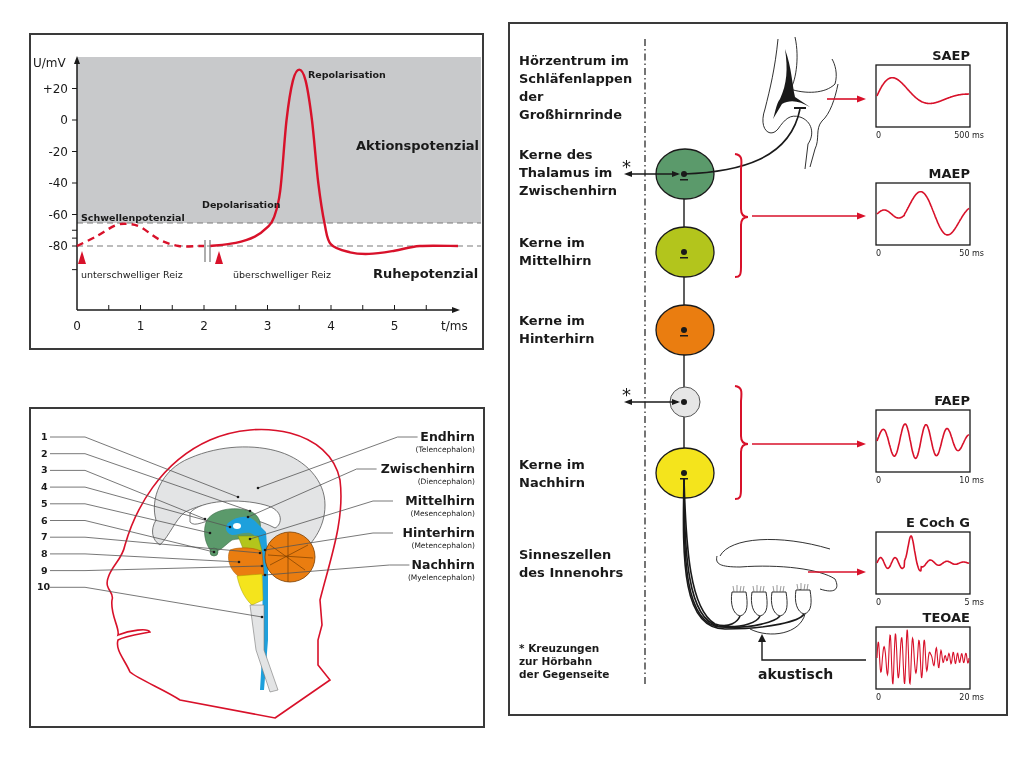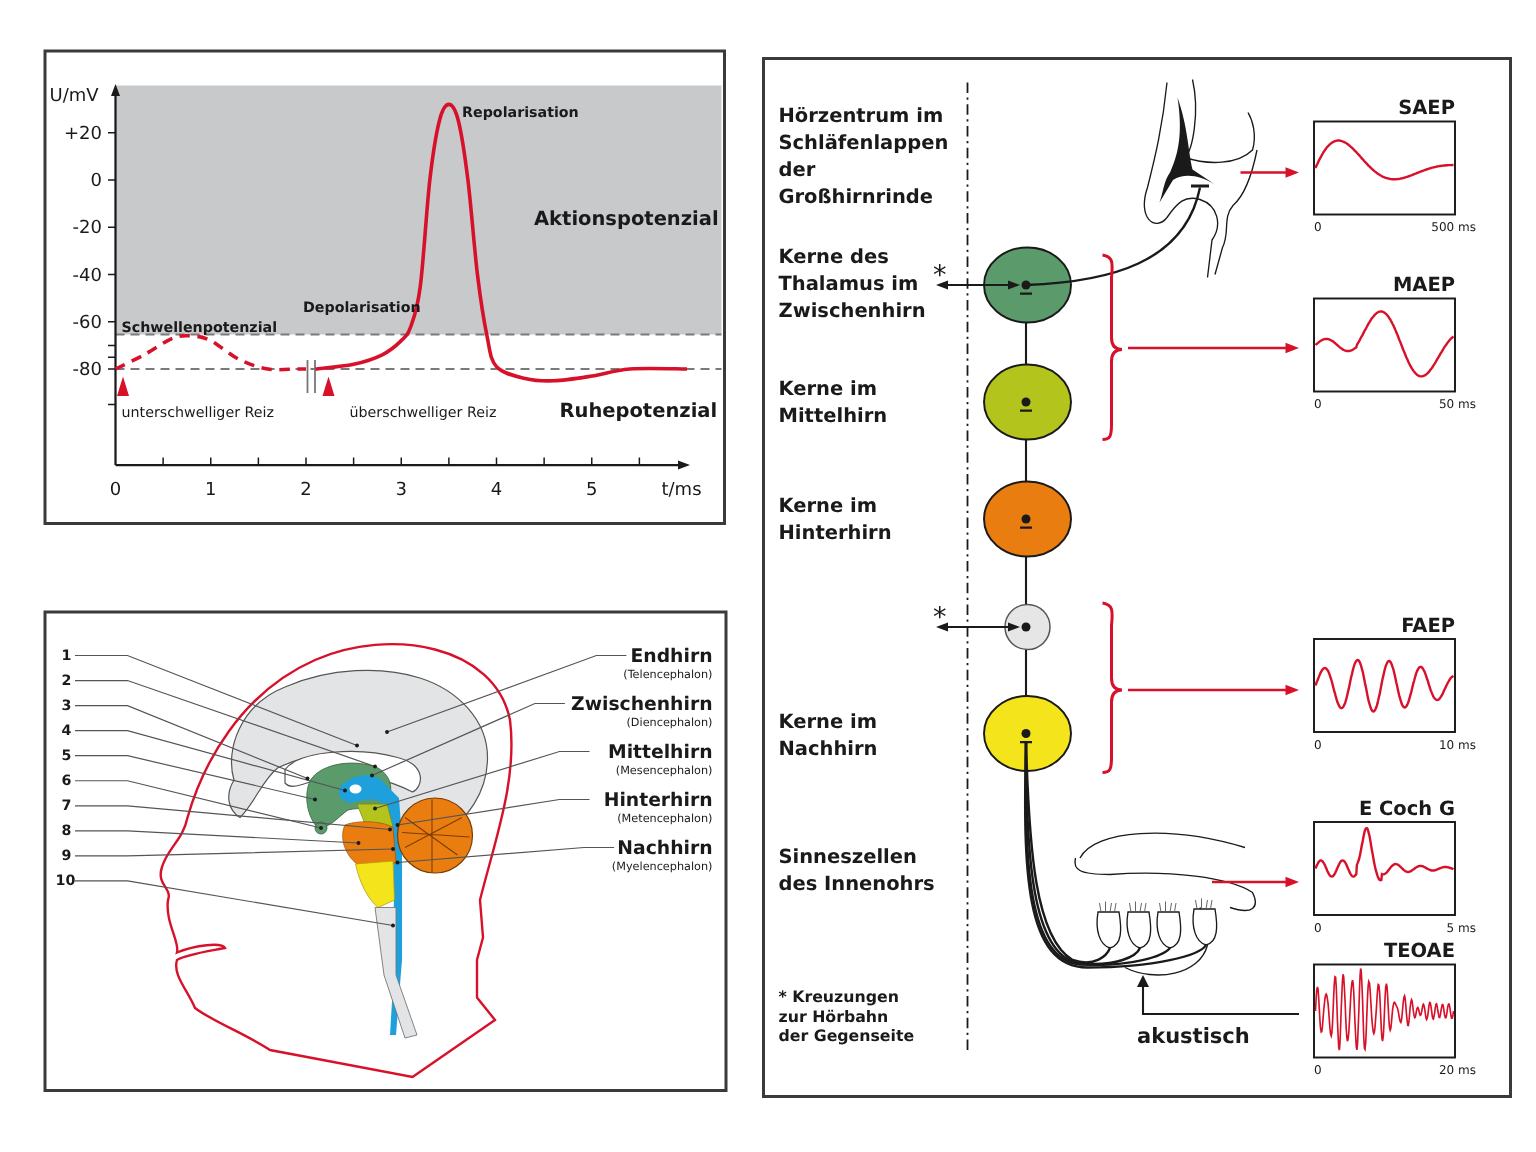--- a/index.html
+++ b/index.html
@@ -162,21 +162,21 @@
         <path d="M 393,533 L 373,533 L 265,550" stroke="#555" stroke-width="0.8" fill="none"></path>
         <circle cx="265" cy="550" r="1.3" fill="#1a1a1a"></circle>
         <text x="475" y="569" text-anchor="end" font-size="12.5" font-weight="bold" fill="#1a1a1a">Nachhirn</text>
         <text x="475" y="580" text-anchor="end" font-size="7.5" fill="#1a1a1a">(Myelencephalon)</text>
         <path d="M 409.4,565 L 389.4,565 L 265,575" stroke="#555" stroke-width="0.8" fill="none"></path>
         <circle cx="265" cy="575" r="1.3" fill="#1a1a1a"></circle>
       </g>
   </svg>
 </div>
 
-<div class="panel" style="left:508px;top:38px;width:500px;height:694px;">
+<div class="panel" style="left:508px;top:22px;width:500px;height:694px;">
   <svg width="483" height="690" viewBox="510 35 483 690" style="position:absolute;left:0;top:0;">
 
     <line x1="645" y1="50" x2="645" y2="695" stroke="#1a1a1a" stroke-width="1.2" stroke-dasharray="7,3,1.5,3"></line>
 
     <g id="level-labels">
         <text x="519" y="76" class="lblb">Hörzentrum im</text>
         <text x="519" y="94" class="lblb">Schläfenlappen</text>
         <text x="519" y="112" class="lblb">der</text>
         <text x="519" y="130" class="lblb">Großhirnrinde</text>
         <text x="519" y="170" class="lblb">Kerne des</text>

